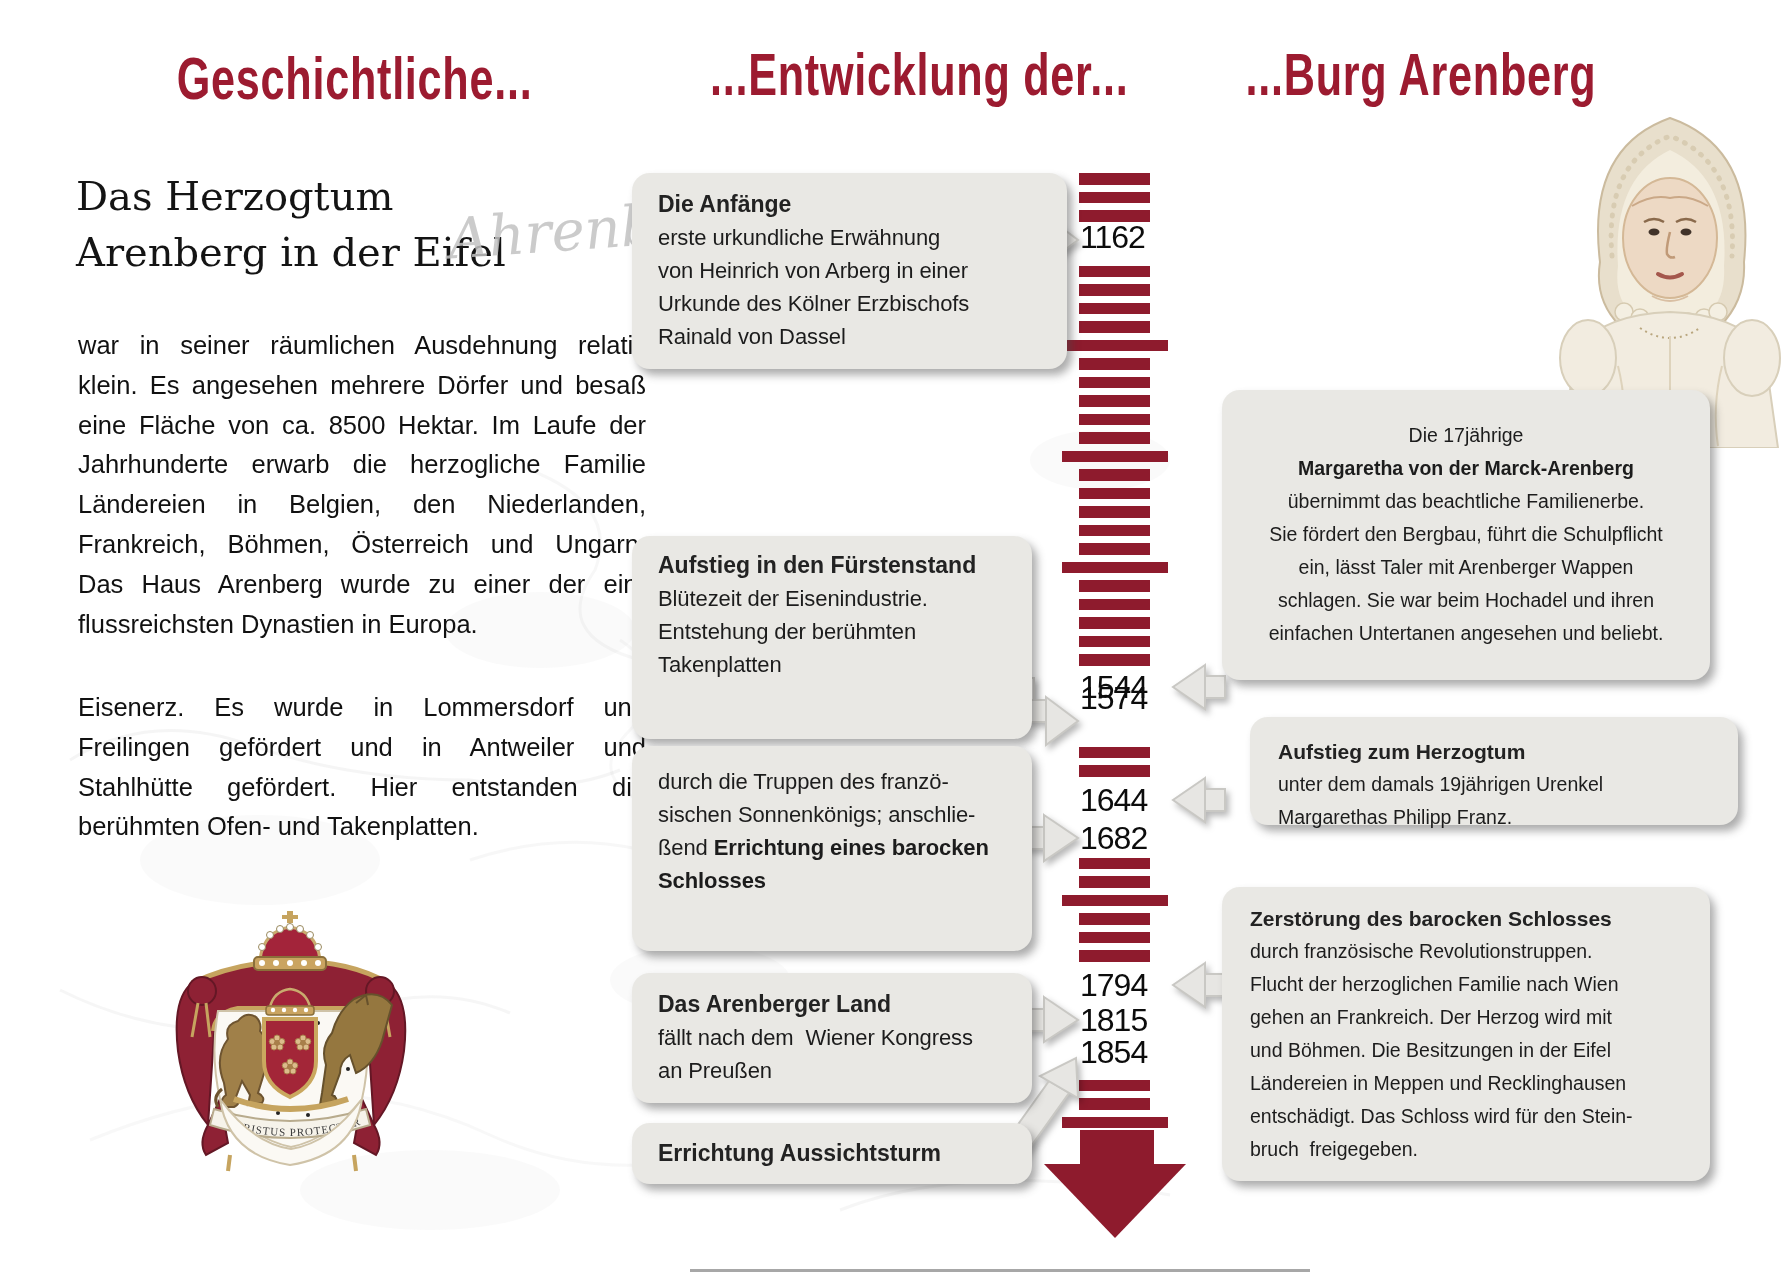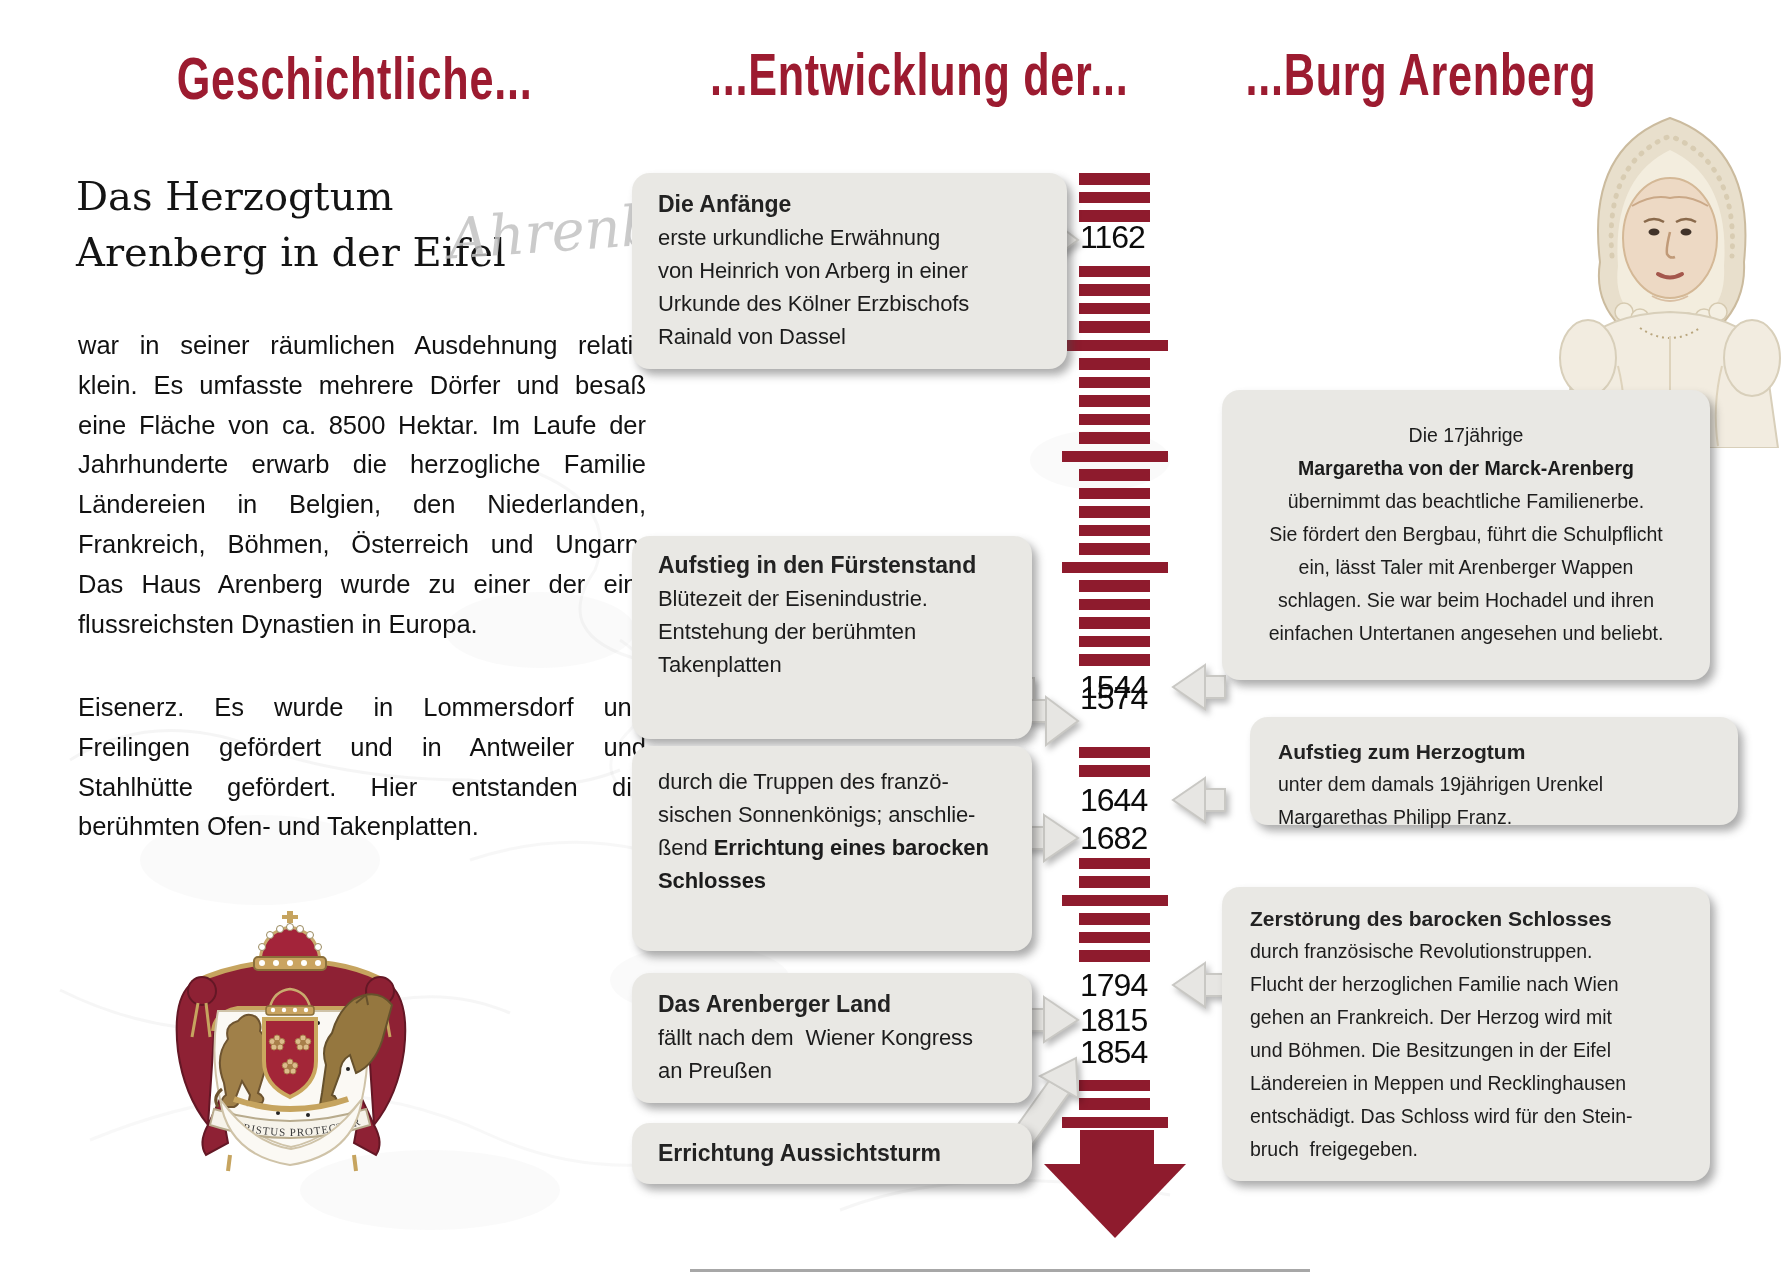--- a/index.html
+++ b/index.html
@@ -79,21 +79,21 @@
 
   <div class="watermark">Ahrenberg</div>
 
   <div class="ltitle">
     <div>Das Herzogtum</div>
     <div>Arenberg in der Eifel</div>
   </div>
 
   <div class="para just" id="para1">
       <div class="pline">war in seiner räumlichen Ausdehnung  relativ</div>
-      <div class="pline">klein. Es  umfasste mehrere Dörfer und besaß</div>
+      <div class="pline">klein. Es  angesehen mehrere Dörfer und besaß</div>
       <div class="pline">eine Fläche von ca. 8500 Hektar. Im Laufe der</div>
       <div class="pline">Jahrhunderte erwarb die herzogliche Familie</div>
       <div class="pline">Ländereien in Belgien, den Niederlanden,</div>
       <div class="pline">Frankreich, Böhmen, Österreich und Ungarn.</div>
       <div class="pline">Das Haus Arenberg wurde zu einer der ein-</div>
       <div class="pline last">flussreichsten Dynastien in Europa.</div>
     </div>
   <div class="para just" id="para2">
       <div class="pline">Eisenerz. Es wurde in Lommersdorf und</div>
       <div class="pline">Freilingen gefördert und in Antweiler und</div>

